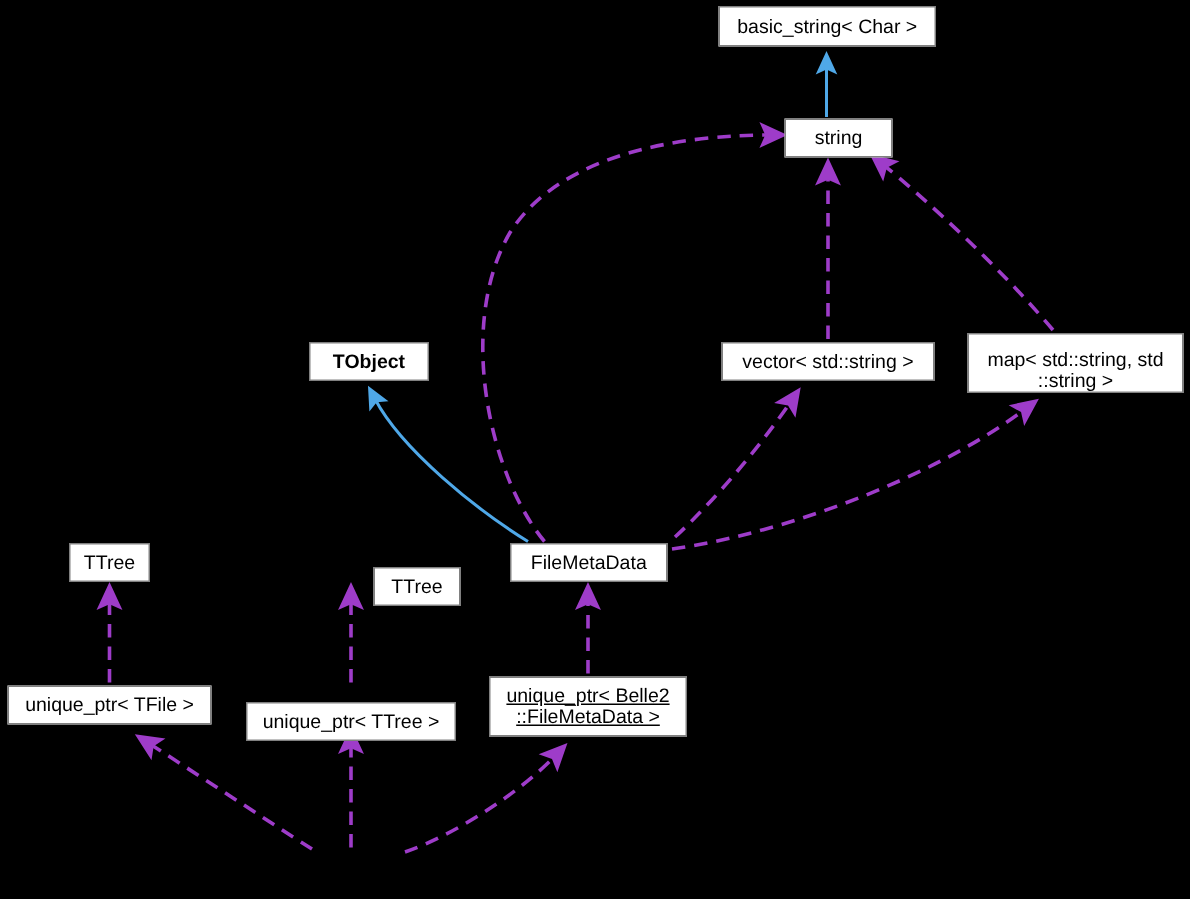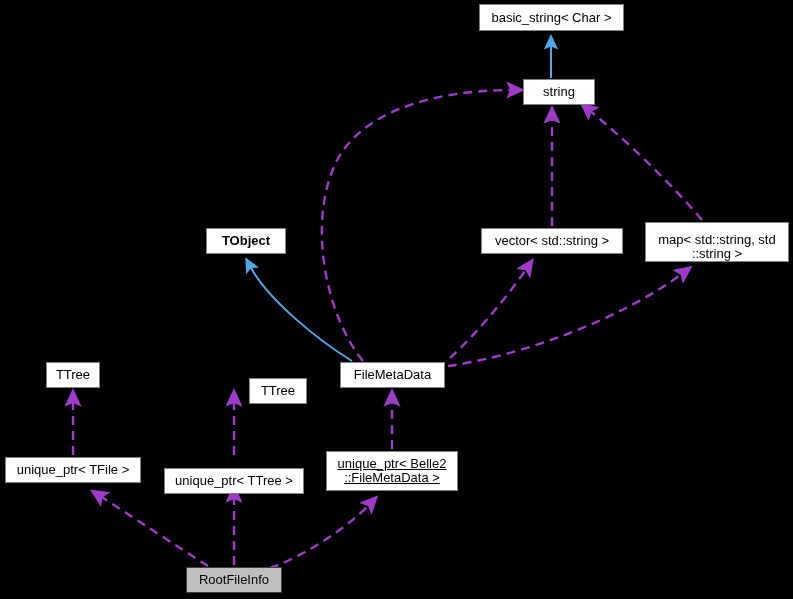--- a/index.html
+++ b/index.html
@@ -127,17 +127,14 @@
   </div>
 
   <div class="node" style="left:164px; top:457px; width:140px; height:26px;margin-top:11px;">
     <span class="label">unique_ptr&lt; TTree &gt;</span>
   </div>
 
   <div class="node" style="left:326px; top:451px; width:132px; height:40px;text-decoration:underline;">
     <span class="label"><span>unique_ptr&lt; Belle2</span><br><span>::FileMetaData &gt;</span></span>
   </div>
 
-  <div class="node highlight" style="left:186px; top:567px; width:96px; height:26px;">
-    <span class="label">RootFileInfo</span>
-  </div>
 
 </div>
 
 </body></html>

